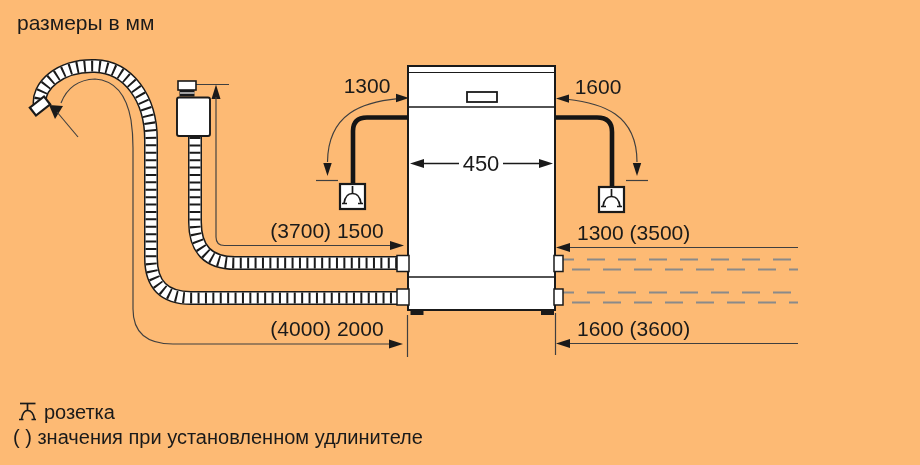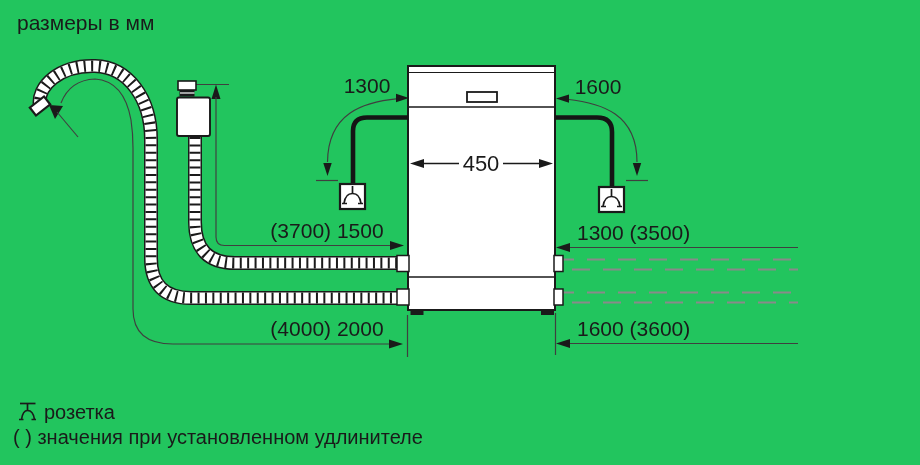--- a/index.html
+++ b/index.html
@@ -1,16 +1,16 @@
 <!DOCTYPE html>
 <html><head>
 <meta charset="utf-8">
 <style>
   html,body{margin:0;padding:0;background:#ffffff;}
-  .stage{position:relative;width:920px;height:465px;background:#22c55e;overflow:hidden;
+  .stage{position:relative;width:920px;height:465px;background:#fdba74;overflow:hidden;
          font-family:"Liberation Sans", sans-serif;}
   svg{display:block;}
   text{font-family:"Liberation Sans", sans-serif;fill:#1a1a1a;}
   .fs21{font-size:21px;}
   .fs22{font-size:22px;}
   .fs20{font-size:20px;}
   .mid{text-anchor:middle;}
   .ln{stroke:#1a1a1a;fill:none;}
   .sw2{stroke-width:2;}
   .sw16{stroke-width:1.6;}

